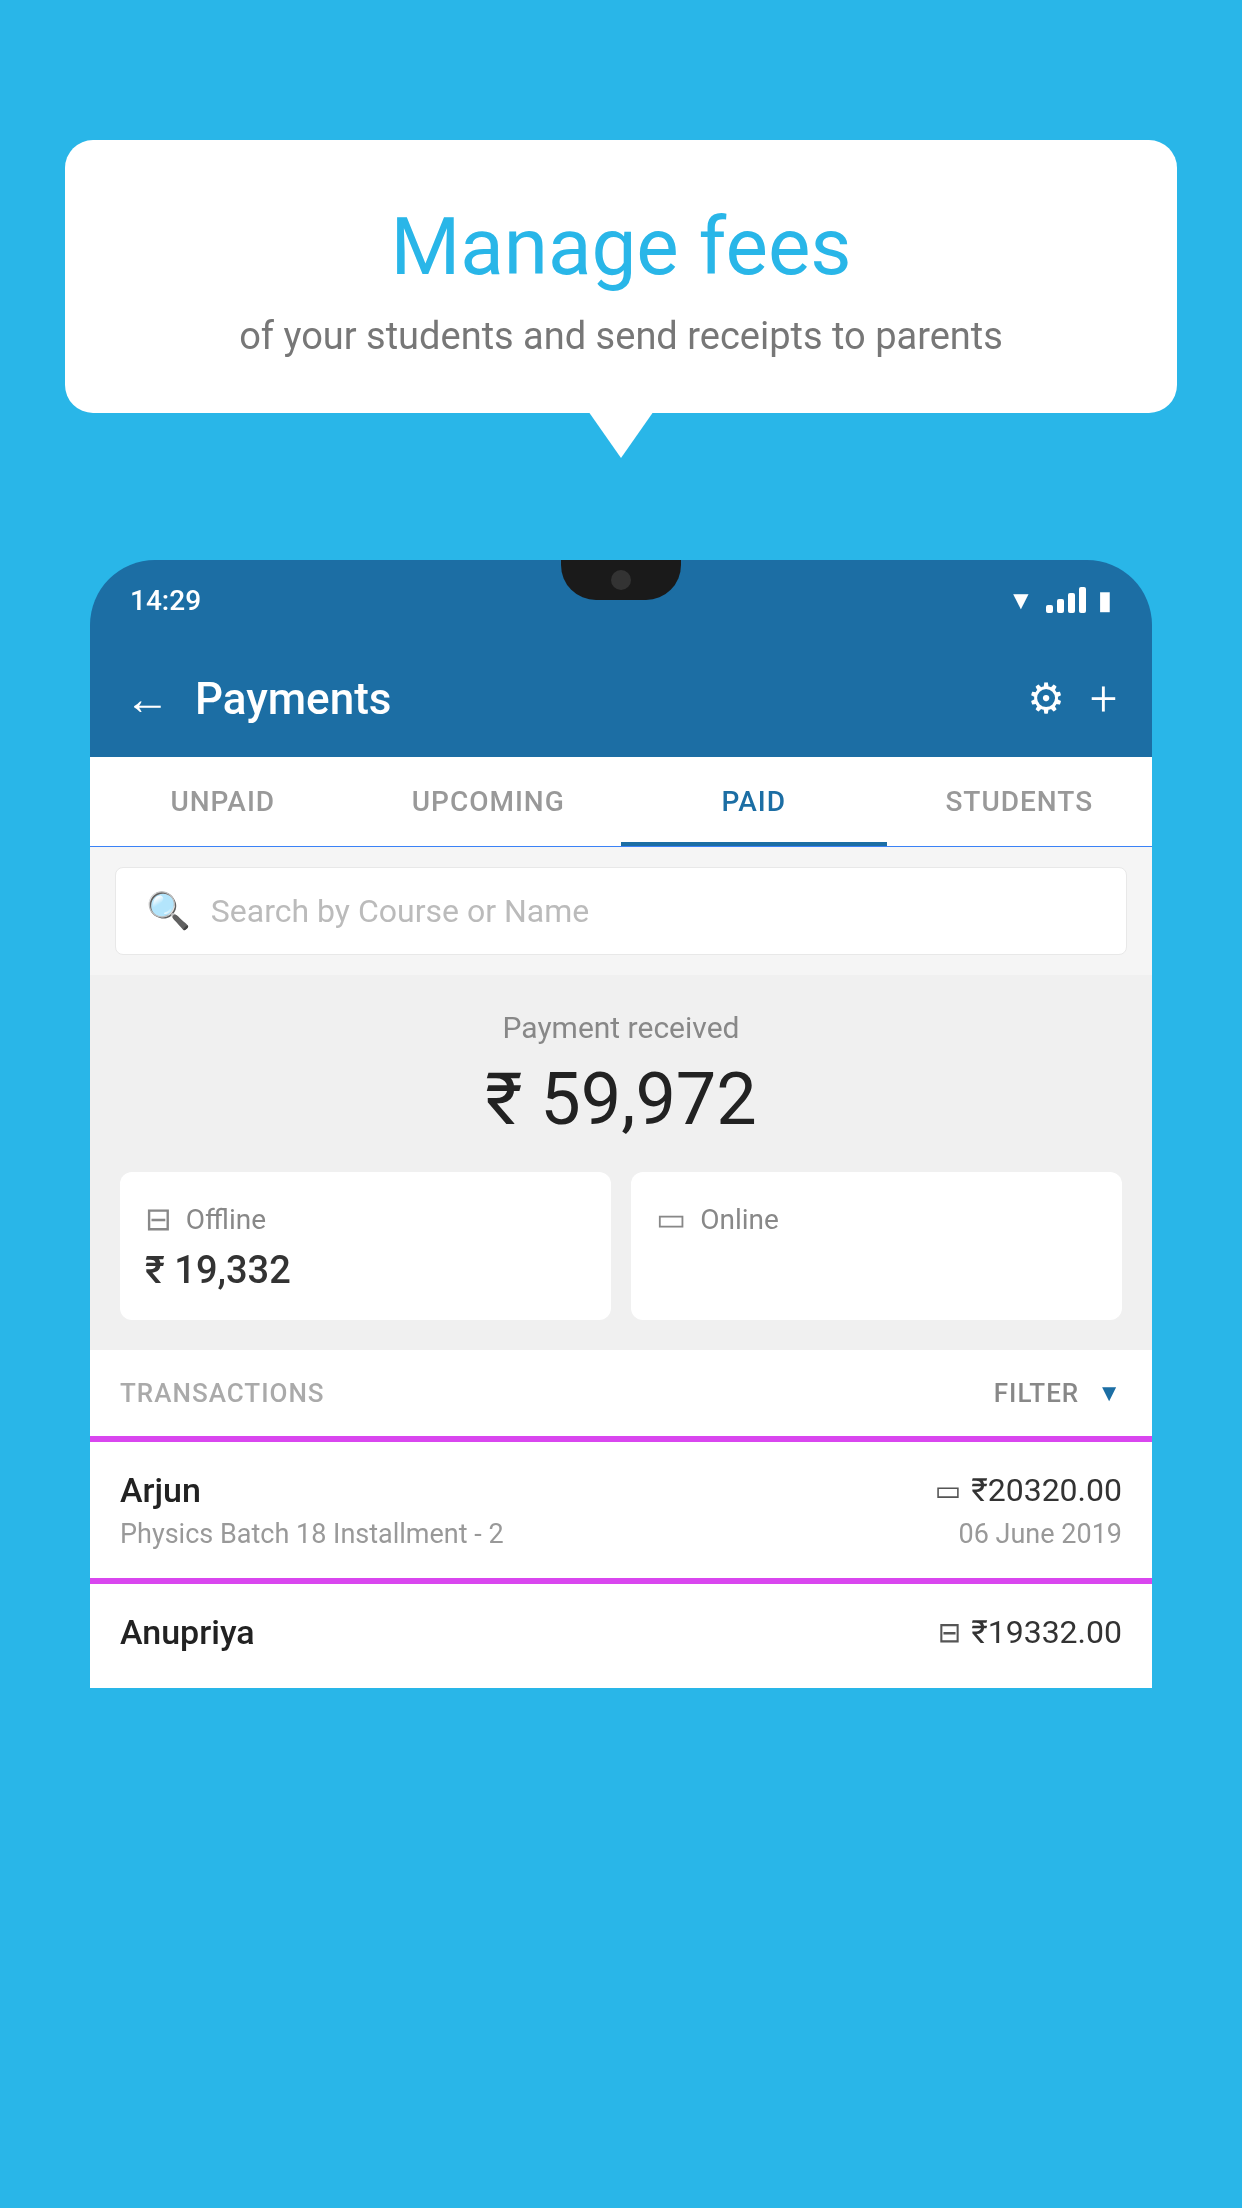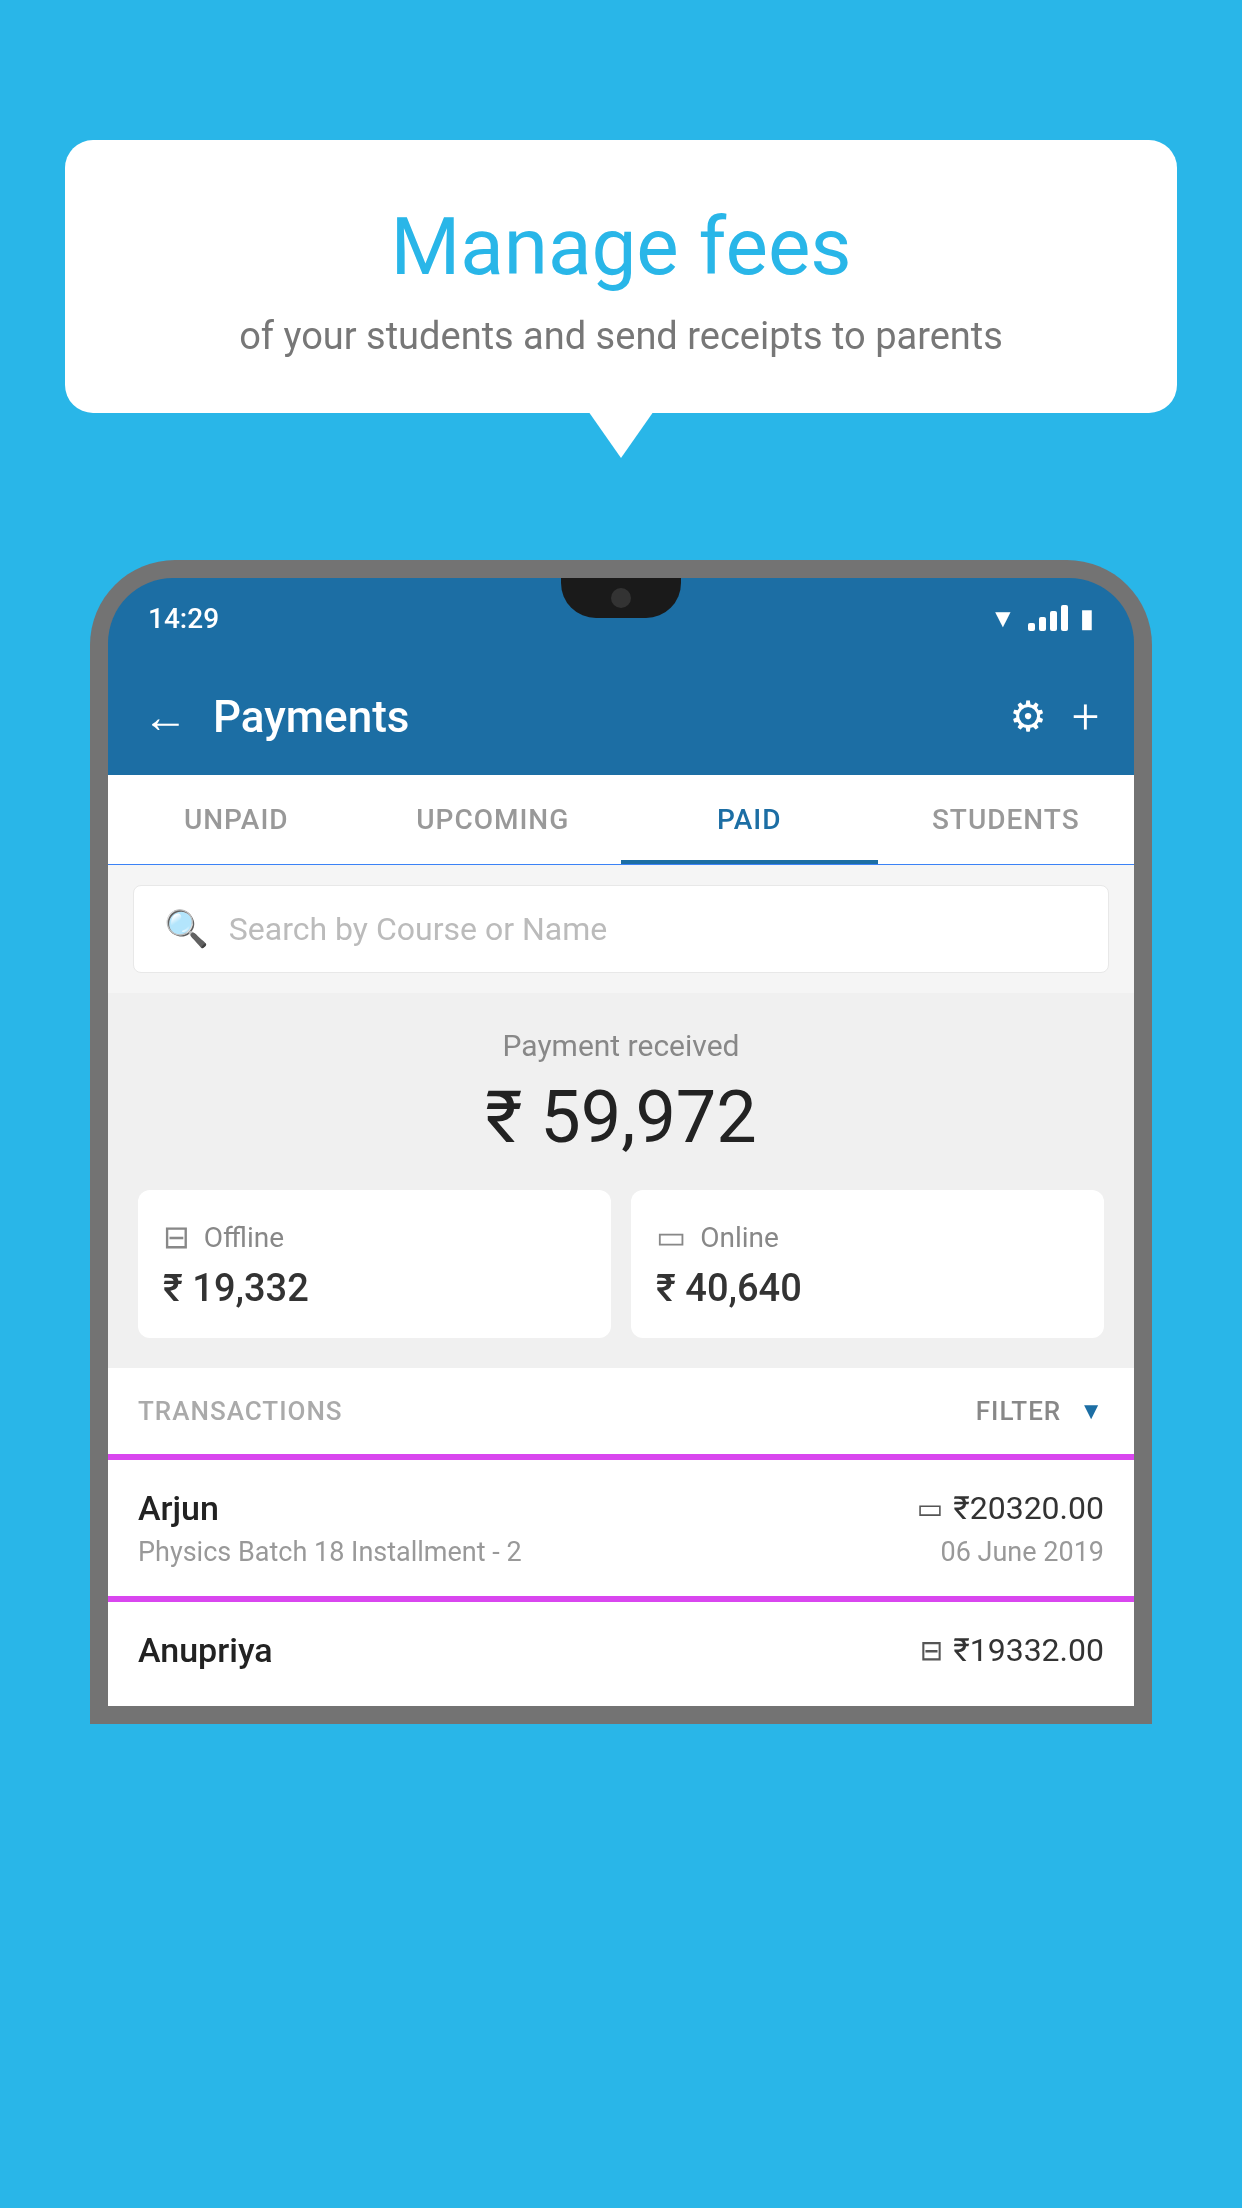--- a/index.html
+++ b/index.html
@@ -52,23 +52,22 @@
     
     .phone-container {
       position: absolute;
       top: 560px;
       left: 90px;
       right: 90px;
       bottom: 0;
     }
 
     .phone-outer {
-      background: #737373;
+      background: #15803d;
       border-radius: 85px 85px 0 0;
-      padding: 18px;
       position: relative;
       width: 100%;
     }
 
     
     .phone-notch-bar {
       background: #1c6ea4;
       border-radius: 65px 65px 0 0;
       height: 80px;
       display: flex;
@@ -395,21 +394,20 @@
               <span class="card-icon">⊟</span>
               <span class="card-type">Offline</span>
             </div>
             <div class="card-amount">₹ 19,332</div>
           </div>
           <div class="payment-card">
             <div class="card-header">
               <span class="card-icon">▭</span>
               <span class="card-type">Online</span>
             </div>
-            <div class="card-amount">₹ 40,640</div>
           </div>
         </div>
       </div>
 
       <div class="transactions-header">
         <span class="transactions-label">TRANSACTIONS</span>
         <div class="filter-btn">
           <span>FILTER</span>
           <span class="filter-icon">▼</span>
         </div>

